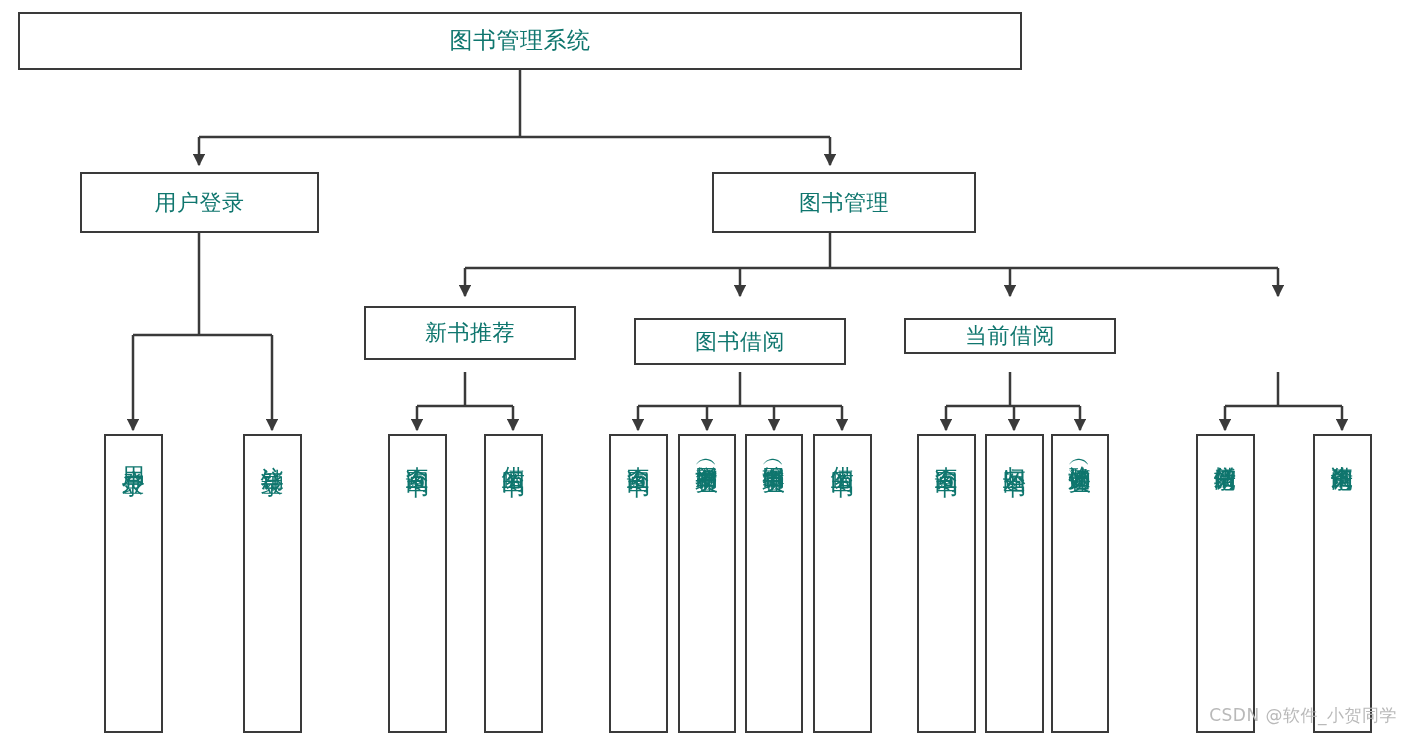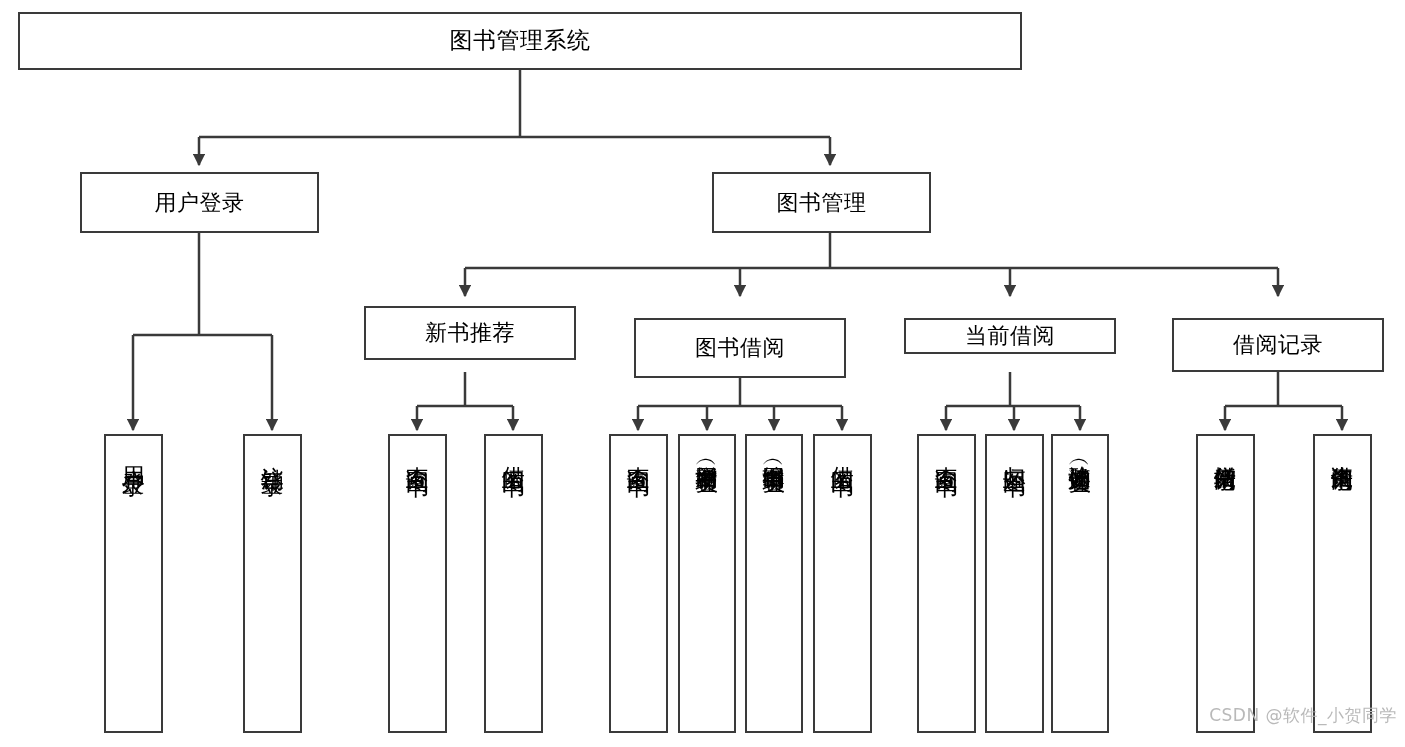--- a/index.html
+++ b/index.html
@@ -31,21 +31,21 @@
     position: absolute;
     box-sizing: border-box;
     background: #ffffff;
     border: 2px solid #3a3a3a;
     display: flex;
     align-items: center;
     justify-content: center;
     text-align: center;
   }
   .node .label {
-    color: #000000;
+    color: #0f766e;
     line-height: 1.18;
     letter-spacing: 0.5px;
   }
   
   .node.root .label {
     font-size: 23px;
   }
   
   .node.level1 .label {
     font-size: 22px;
@@ -138,39 +138,36 @@
   </svg>
 
   <div class="node root" style="left:18px; top:12px; width:1004px; height:58px;">
     <span class="label">图书管理系统</span>
   </div>
 
   <div class="node level1" style="left:80px; top:172px; width:239px; height:61px;">
     <span class="label">用户登录</span>
   </div>
 
-  <div class="node level1" style="left:712px; top:172px; width:219px; height:61px;">
+  <div class="node level1" style="left:712px; top:172px; width:264px; height:61px;">
     <span class="label">图书管理</span>
   </div>
 
   <div class="node level2" style="left:364px; top:306px; width:212px; height:54px;">
     <span class="label">新书推荐</span>
   </div>
 
-  <div class="node level2" style="left:634px; top:318px; width:212px; height:60px;justify-content:center;">
+  <div class="node level2" style="left:634px; top:318px; width:212px; height:47px;justify-content:center;">
     <span class="label">图书借阅</span>
   </div>
 
   <div class="node level2" style="left:904px; top:318px; width:212px; height:36px;">
     <span class="label">当前借阅</span>
   </div>
 
-  <div class="node level2" style="left:1172px; top:318px; width:212px; height:54px;">
-    <span class="label">借阅记录</span>
-  </div>
 
   <div class="node leaf" style="left:104px; top:434px; width:59px; height:299px;">
     <span class="label">用户登录</span>
   </div>
 
   <div class="node leaf" style="left:243px; top:434px; width:59px; height:299px;">
     <span class="label">注销登录</span>
   </div>
 
   <div class="node leaf" style="left:388px; top:434px; width:59px; height:299px;">

